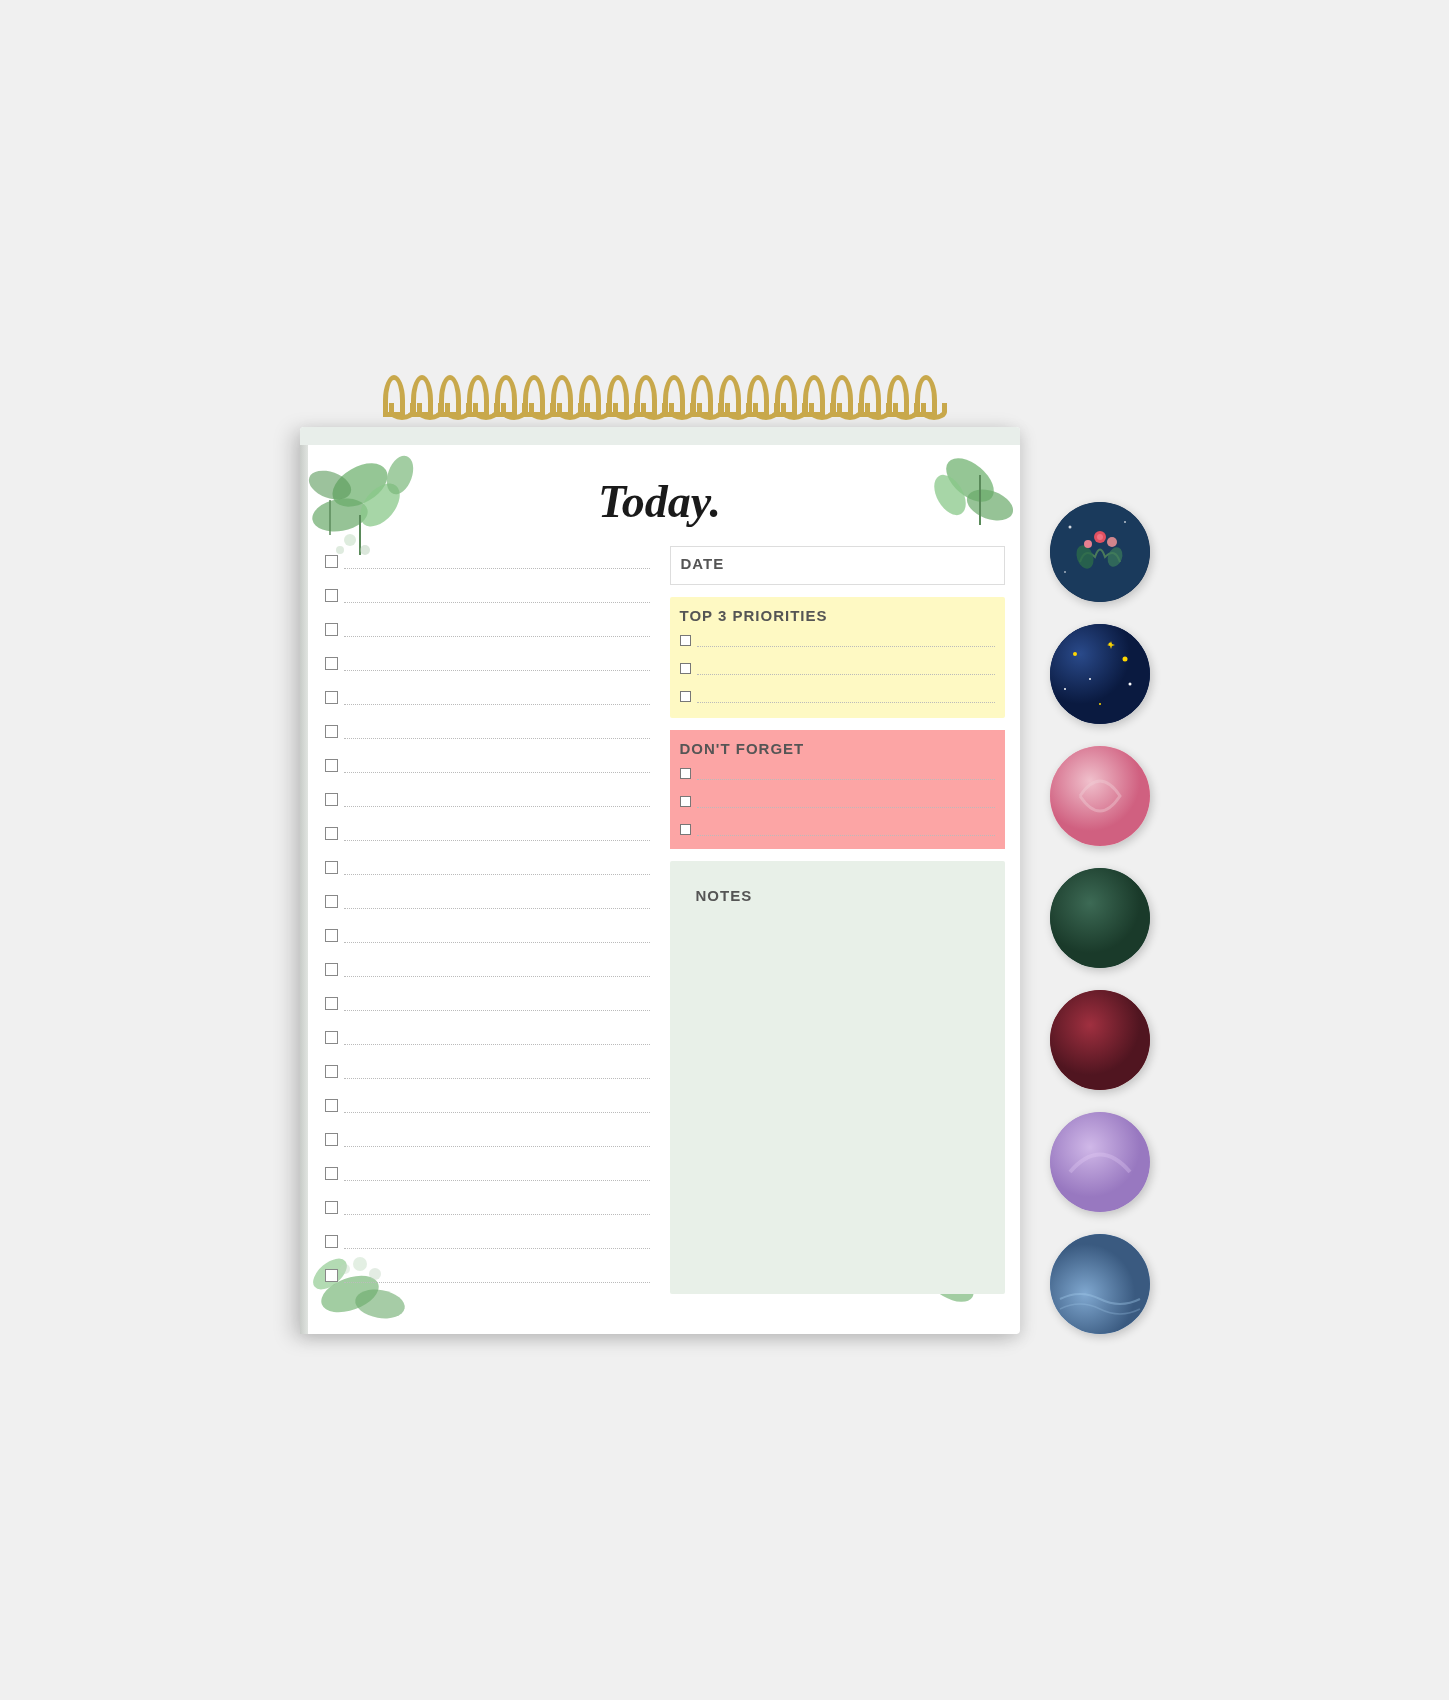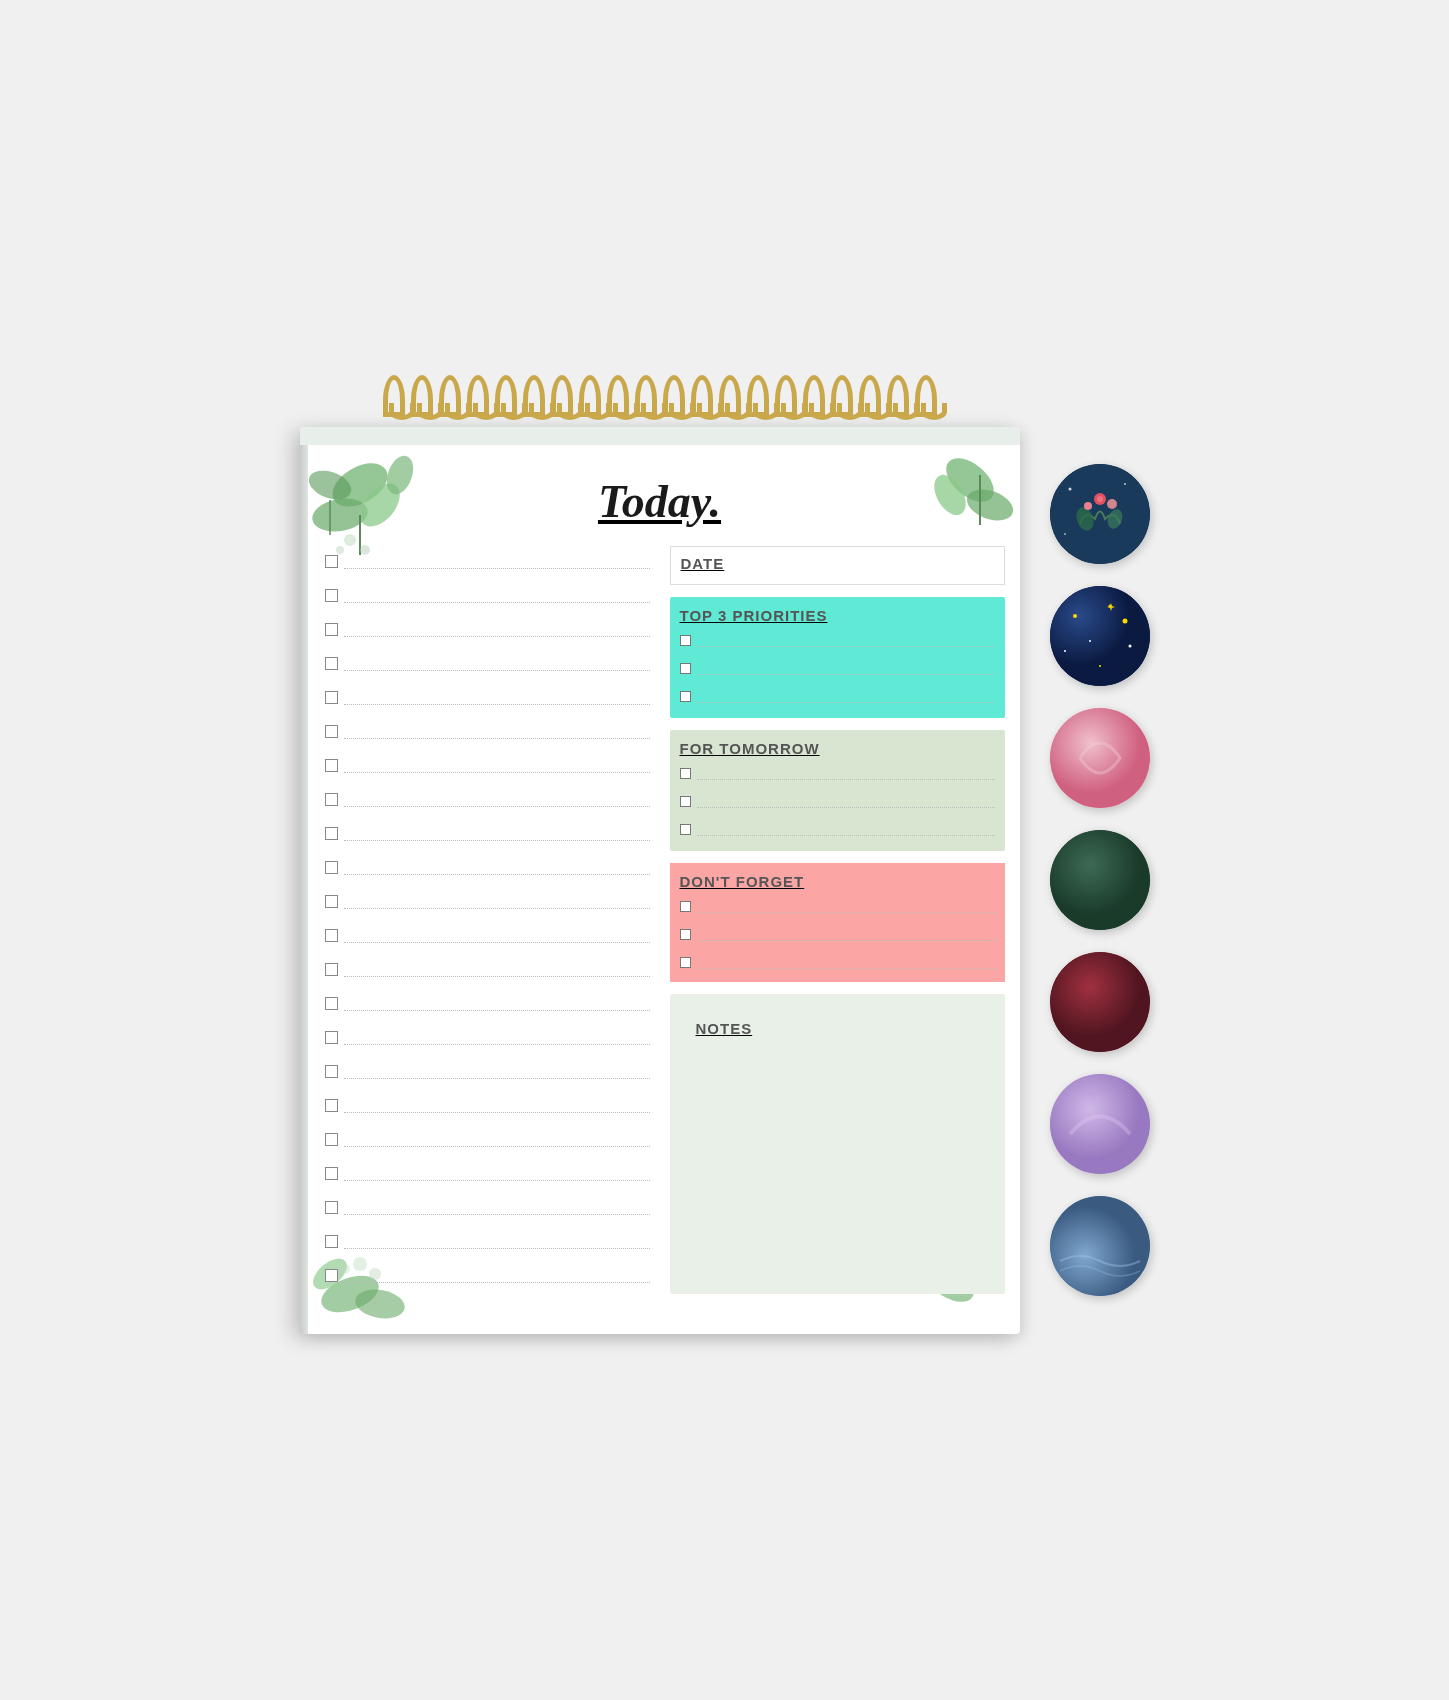--- a/index.html
+++ b/index.html
@@ -10,24 +10,23 @@
       height: 1700px;
       display: flex;
       align-items: center;
       justify-content: center;
       font-family: Arial, sans-serif;
       overflow: hidden;
     }
 
     .page-container {
       display: flex;
-      align-items: center;
+      align-items: flex-end;
       gap: 30px;
       position: relative;
-      text-decoration: underline;
     }
 
     
     .notebook {
       position: relative;
       width: 720px;
       background: white;
       border-radius: 4px;
       box-shadow: -8px 4px 20px rgba(0,0,0,0.18), 4px 4px 15px rgba(0,0,0,0.1);
       margin-top: 60px;
@@ -187,21 +186,21 @@
     .section-label {
       font-size: 15px;
       font-weight: bold;
       color: #555;
       letter-spacing: 1px;
       margin-bottom: 4px;
     }
 
     
     .priorities-section {
-      background: #5eead4;
+      background: #fef9c3;
       padding: 10px;
       border-radius: 2px;
     }
 
     .section-check-item {
       display: flex;
       align-items: center;
       margin-top: 6px;
       height: 22px;
     }
@@ -504,35 +503,20 @@
             <div class="section-check-item">
               <div class="small-checkbox"></div>
               <div class="section-dotted-line"></div>
             </div>
             <div class="section-check-item">
               <div class="small-checkbox"></div>
               <div class="section-dotted-line"></div>
             </div>
           </div>
 
-          <div class="tomorrow-section">
-            <div class="section-label">FOR TOMORROW</div>
-            <div class="section-check-item">
-              <div class="small-checkbox"></div>
-              <div class="section-dotted-line"></div>
-            </div>
-            <div class="section-check-item">
-              <div class="small-checkbox"></div>
-              <div class="section-dotted-line"></div>
-            </div>
-            <div class="section-check-item">
-              <div class="small-checkbox"></div>
-              <div class="section-dotted-line"></div>
-            </div>
-          </div>
 
           <div class="dont-forget-section">
             <div class="section-label">DON'T FORGET</div>
             <div class="section-check-item">
               <div class="small-checkbox"></div>
               <div class="section-dotted-line"></div>
             </div>
             <div class="section-check-item">
               <div class="small-checkbox"></div>
               <div class="section-dotted-line"></div>

